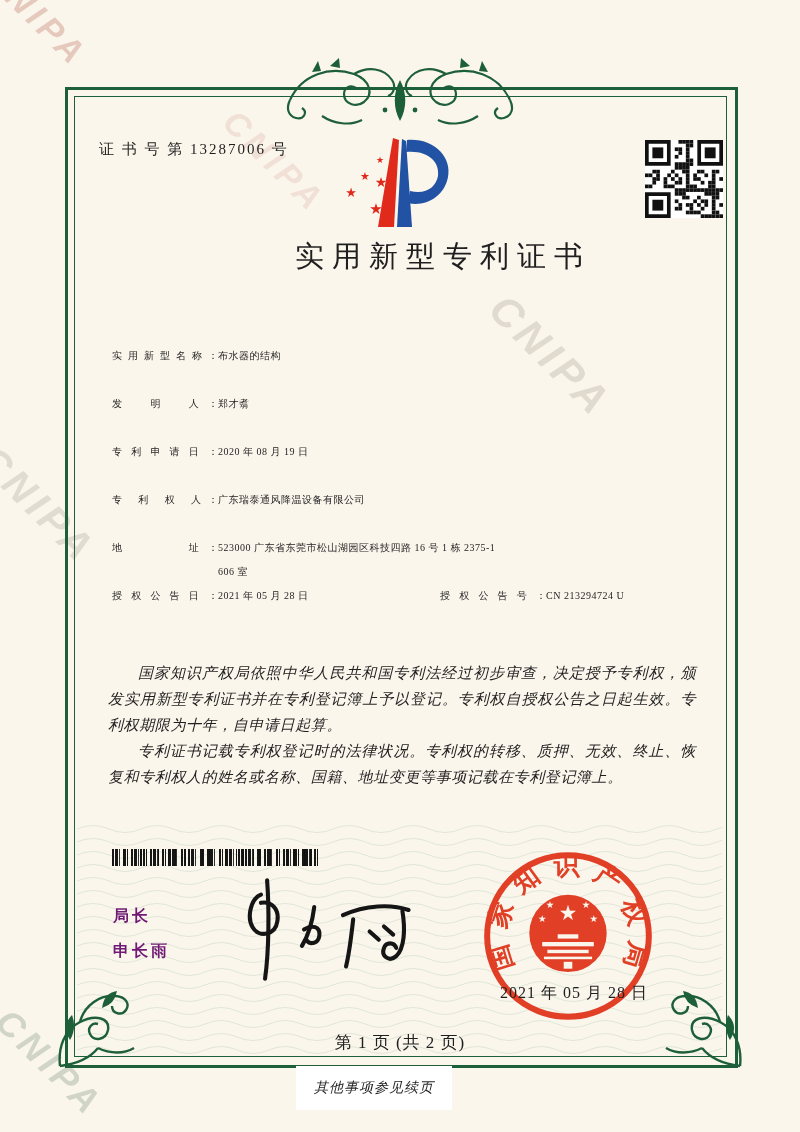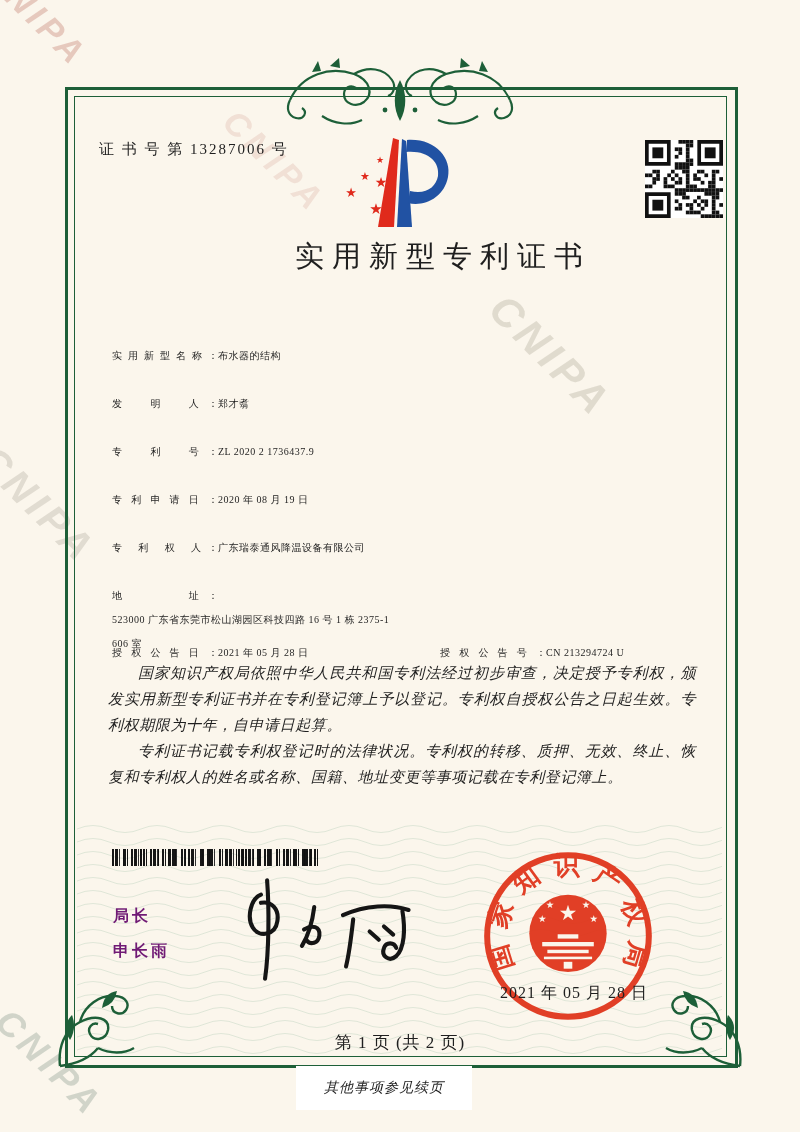--- a/index.html
+++ b/index.html
@@ -26,21 +26,21 @@
   .waves{position:absolute;left:77px;top:823px;z-index:0;}
   
   .cert-no{position:absolute;left:99px;top:140px;font-size:15px;letter-spacing:2px;z-index:3;}
   .logo{position:absolute;left:336px;top:130px;z-index:3;}
   .qr{position:absolute;left:645px;top:140px;z-index:3;}
   .title{position:absolute;left:65px;top:237px;width:756px;text-align:center;
          font-size:29px;font-weight:400;letter-spacing:8px;z-index:3;}
   
   .fields{position:absolute;left:112px;top:344px;width:560px;z-index:3;font-size:10px;}
   .frow{display:flex;height:24px;line-height:24px;margin-bottom:24px;}
-  .frow.addr{height:48px;margin-bottom:9px;flex-direction:column;}
+  .frow.addr{height:48px;margin-bottom:0;}
   .frow.grant{position:relative;margin-bottom:0;}
   .flabel{display:inline-block;width:106px;text-align:justify;text-align-last:justify;flex:none;}
   .fvalue{letter-spacing:0.5px;white-space:nowrap;}
   .addr-lines div{height:24px;line-height:24px;letter-spacing:0.5px;white-space:nowrap;}
   .grant2{position:absolute;left:328px;top:0;display:flex;}
   
   .bodytext{position:absolute;left:108px;top:660px;width:588px;z-index:3;
             font-size:15px;line-height:26px;text-align:justify;font-style:italic;letter-spacing:0.6px;}
   .bodytext p{margin:0;text-indent:2em;}
   
@@ -57,21 +57,21 @@
   
   .seal{position:absolute;left:482px;top:850px;z-index:5;opacity:0.95;}
   .seal-ring{fill:none;stroke:var(--seal-red,#e0361c);stroke-width:7;}
   .seal-ring-text{font-family:"Liberation Serif","DejaVu Serif",serif;font-size:30px;font-weight:700;
                   fill:var(--seal-red,#e0361c);letter-spacing:2px;}
   .fill-seal{fill:var(--seal-red,#e0361c);} .fill-paper{fill:var(--paper,#fbf6ec);}
   .seal-date{position:absolute;left:500px;top:983px;font-size:16px;letter-spacing:1px;z-index:6;}
   
   .page-info{position:absolute;left:65px;top:1031px;width:670px;text-align:center;font-size:17px;
              letter-spacing:1px;z-index:3;}
-  .note-box{position:absolute;left:296px;top:1066px;width:176px;height:44px;background:#ffffff;z-index:3;
+  .note-box{position:absolute;left:296px;top:1066px;width:156px;height:44px;background:#ffffff;z-index:3;
             display:flex;align-items:center;justify-content:center;}
   .note-text{font-size:14px;font-style:italic;letter-spacing:1px;}
   
   .fill-lred{fill:var(--logo-red,#e02a1c);} .fill-lblue{fill:var(--logo-blue,#2152a3);}
   .star{font-family:"DejaVu Sans",sans-serif;}
   .qr-dark{fill:#111;}
 </style>
 </head>
 <body>
 
@@ -312,24 +312,20 @@
   <div class="fields">
     <div class="frow">
       <span class="flabel">实用新型名称：</span>
       <span class="fvalue">布水器的结构</span>
     </div>
     <div class="frow">
       <span class="flabel">发　明　人：</span>
       <span class="fvalue">郑才翥</span>
     </div>
     <div class="frow">
-      <span class="flabel">专　利　号：</span>
-      <span class="fvalue">ZL 2020 2 1736437.9</span>
-    </div>
-    <div class="frow">
       <span class="flabel">专利申请日：</span>
       <span class="fvalue">2020 年 08 月 19 日</span>
     </div>
     <div class="frow">
       <span class="flabel">专 利 权 人：</span>
       <span class="fvalue">广东瑞泰通风降温设备有限公司</span>
     </div>
     <div class="frow addr">
       <span class="flabel">地　　　址：</span>
       <span class="addr-lines">

